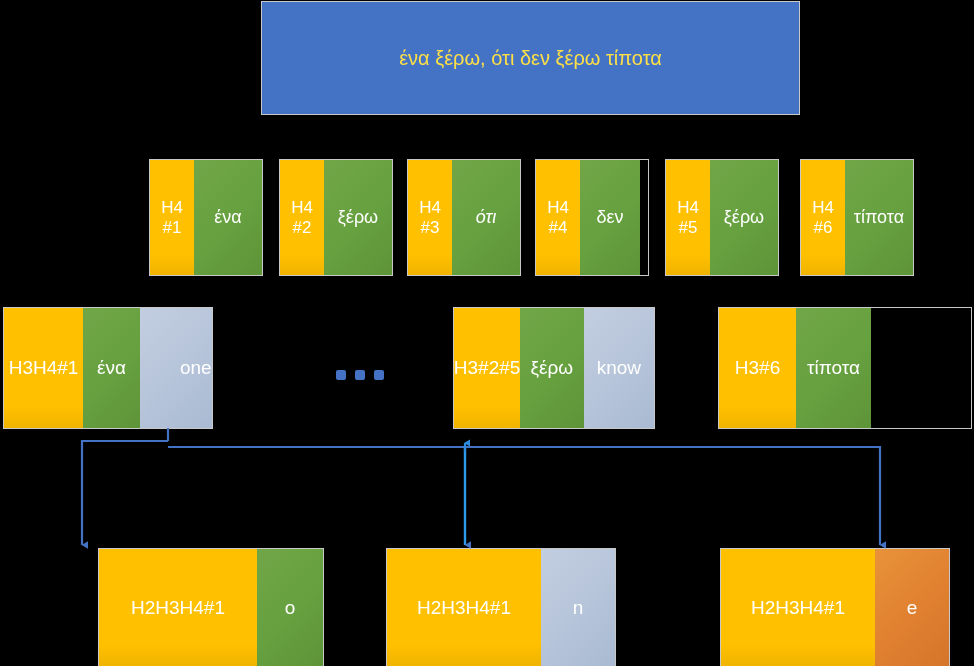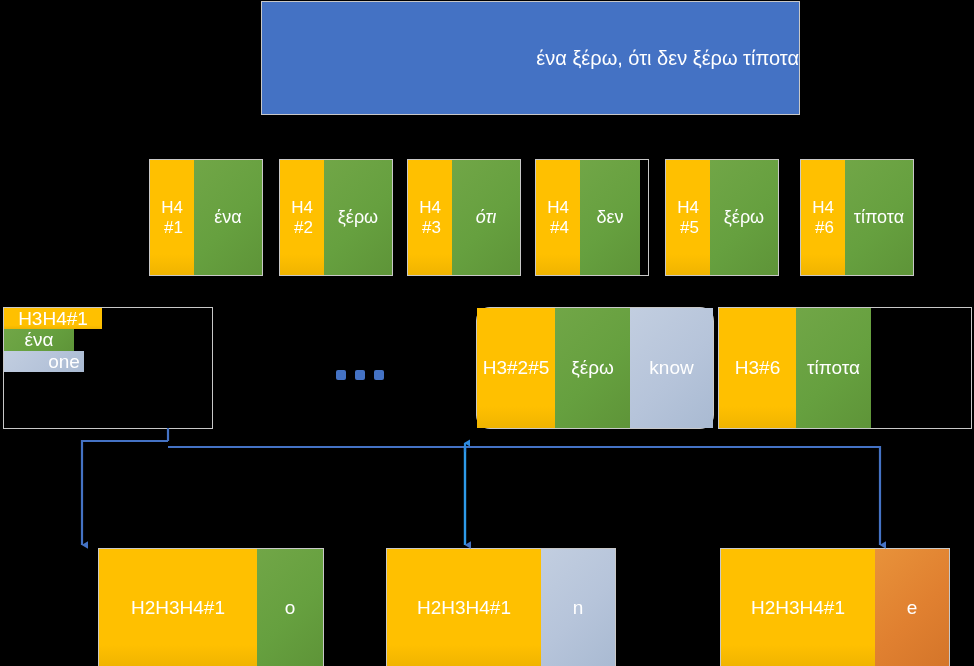--- a/index.html
+++ b/index.html
@@ -11,34 +11,34 @@
   }
   #stage{position:absolute;left:0;top:0;width:974px;height:666px;}
 
   
   .block{position:absolute;display:flex;align-items:stretch;
          box-sizing:border-box;}
   .seg{display:flex;align-items:center;justify-content:center;
        color:#ffffff;text-align:center;box-sizing:border-box;
        line-height:1.12;overflow:hidden;white-space:pre-line;}
 
-  .seg.yellow{background:linear-gradient(180deg,#FFC000 0%,#FFC000 82%,#F0B400 100%);text-align:right;}
+  .seg.yellow{background:linear-gradient(180deg,#FFC000 0%,#FFC000 82%,#F0B400 100%);}
   .seg.green {background:linear-gradient(135deg,#71A647 0%,#66A03F 55%,#5E9438 100%);}
   .seg.grey  {background:linear-gradient(135deg,#C2CEE0 0%,#B6C4DA 55%,#A9BAD2 100%);}
   .seg.orange{background:linear-gradient(135deg,#E8923A 0%,#E08030 55%,#D4752A 100%);}
 
   
   .block.outlined{ box-shadow:0 0 0 1px #c8c8c8; }
 
   
   #title{
     position:absolute;left:262px;top:2px;width:537px;height:112px;
     background:#4472C4;box-shadow:0 0 0 1px #c8c8c8;
-    display:flex;align-items:center;justify-content:flex-end;
-    color:#ffffff;font-size:20px;
+    display:flex;align-items:center;justify-content:center;
+    color:#fde047;font-size:20px;
   }
 
   
   #ellipsis{position:absolute;left:336px;top:369px;width:48px;height:12px;
             display:flex;justify-content:space-between;align-items:center;}
   #ellipsis i{display:block;width:10px;height:10px;border-radius:2px;
               background:#4472C4;}
 
   
   #wires{position:absolute;left:0;top:0;width:974px;height:666px;
@@ -82,33 +82,33 @@
 #5</div>
     <div class="seg green" style="width:68px;font-size:18px;">ξέρω</div>
   </div>
 
   <div class="block outlined" style="left:801px;top:160px;width:112px;height:115px;">
     <div class="seg yellow" style="width:44px;font-size:17px;">H4
 #6</div>
     <div class="seg green" style="width:68px;font-size:18px;">τίποτα</div>
   </div>
 
-  <div class="block outlined" style="left:4px;top:308px;width:208px;height:120px;flex-direction:column;">
+  <div class="block outlined" style="left:4px;top:308px;width:208px;height:120px;">
     <div class="seg yellow" style="width:98px;font-size:19px;">H3H4#1</div>
     <div class="seg green" style="width:70px;font-size:19px;">ένα</div>
     <div class="seg grey" style="width:80px;font-size:19px;padding-left:40px;">one</div>
   </div>
 
   <div id="ellipsis">
     <i></i>
     <i></i>
     <i></i>
   </div>
 
-  <div class="block outlined" style="left:477px;top:308px;width:236px;height:120px;border-radius:13px;">
+  <div class="block outlined" style="left:454px;top:308px;width:200px;height:120px;">
     <div class="seg yellow" style="width:78px;font-size:19px;">H3#2#5</div>
     <div class="seg green" style="width:75px;font-size:19px;">ξέρω</div>
     <div class="seg grey" style="width:83px;font-size:19px;">know</div>
   </div>
 
   <div class="block outlined" style="left:719px;top:308px;width:252px;height:120px;">
     <div class="seg yellow" style="width:77px;font-size:19px;">H3#6</div>
     <div class="seg green" style="width:75px;font-size:19px;">τίποτα</div>
   </div>
 

